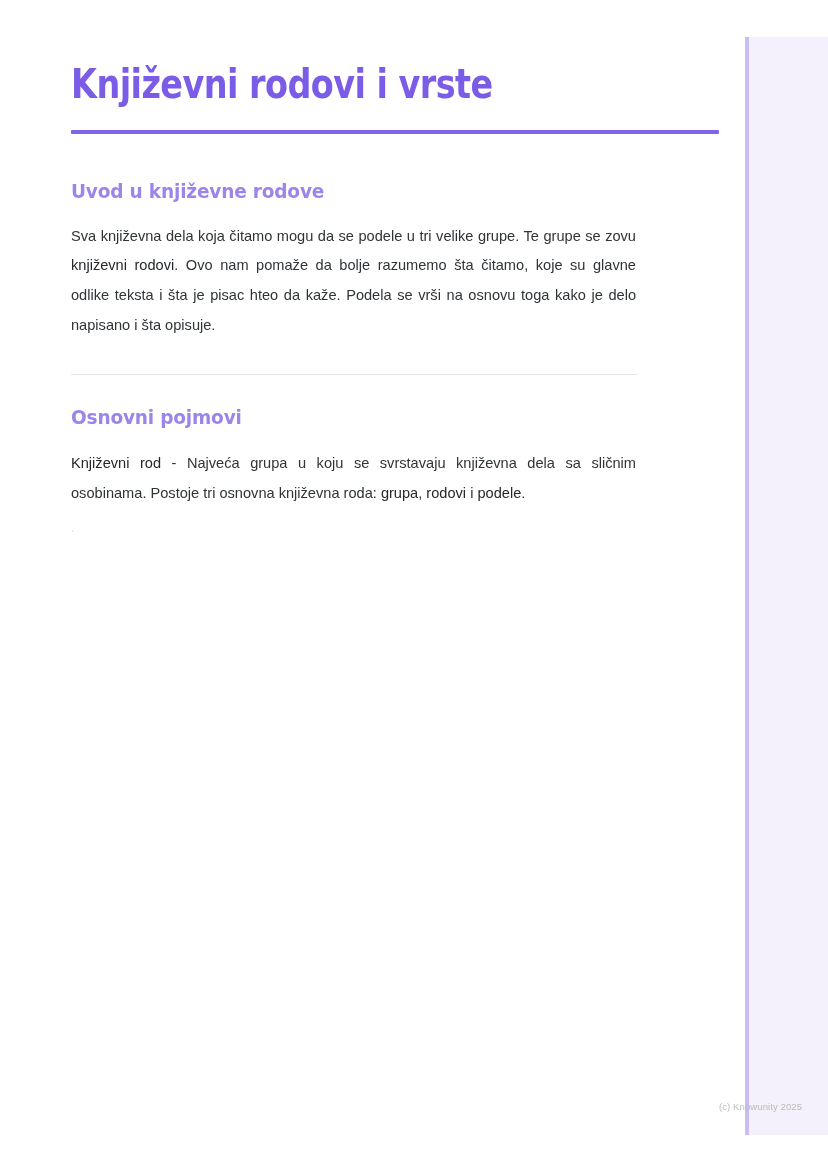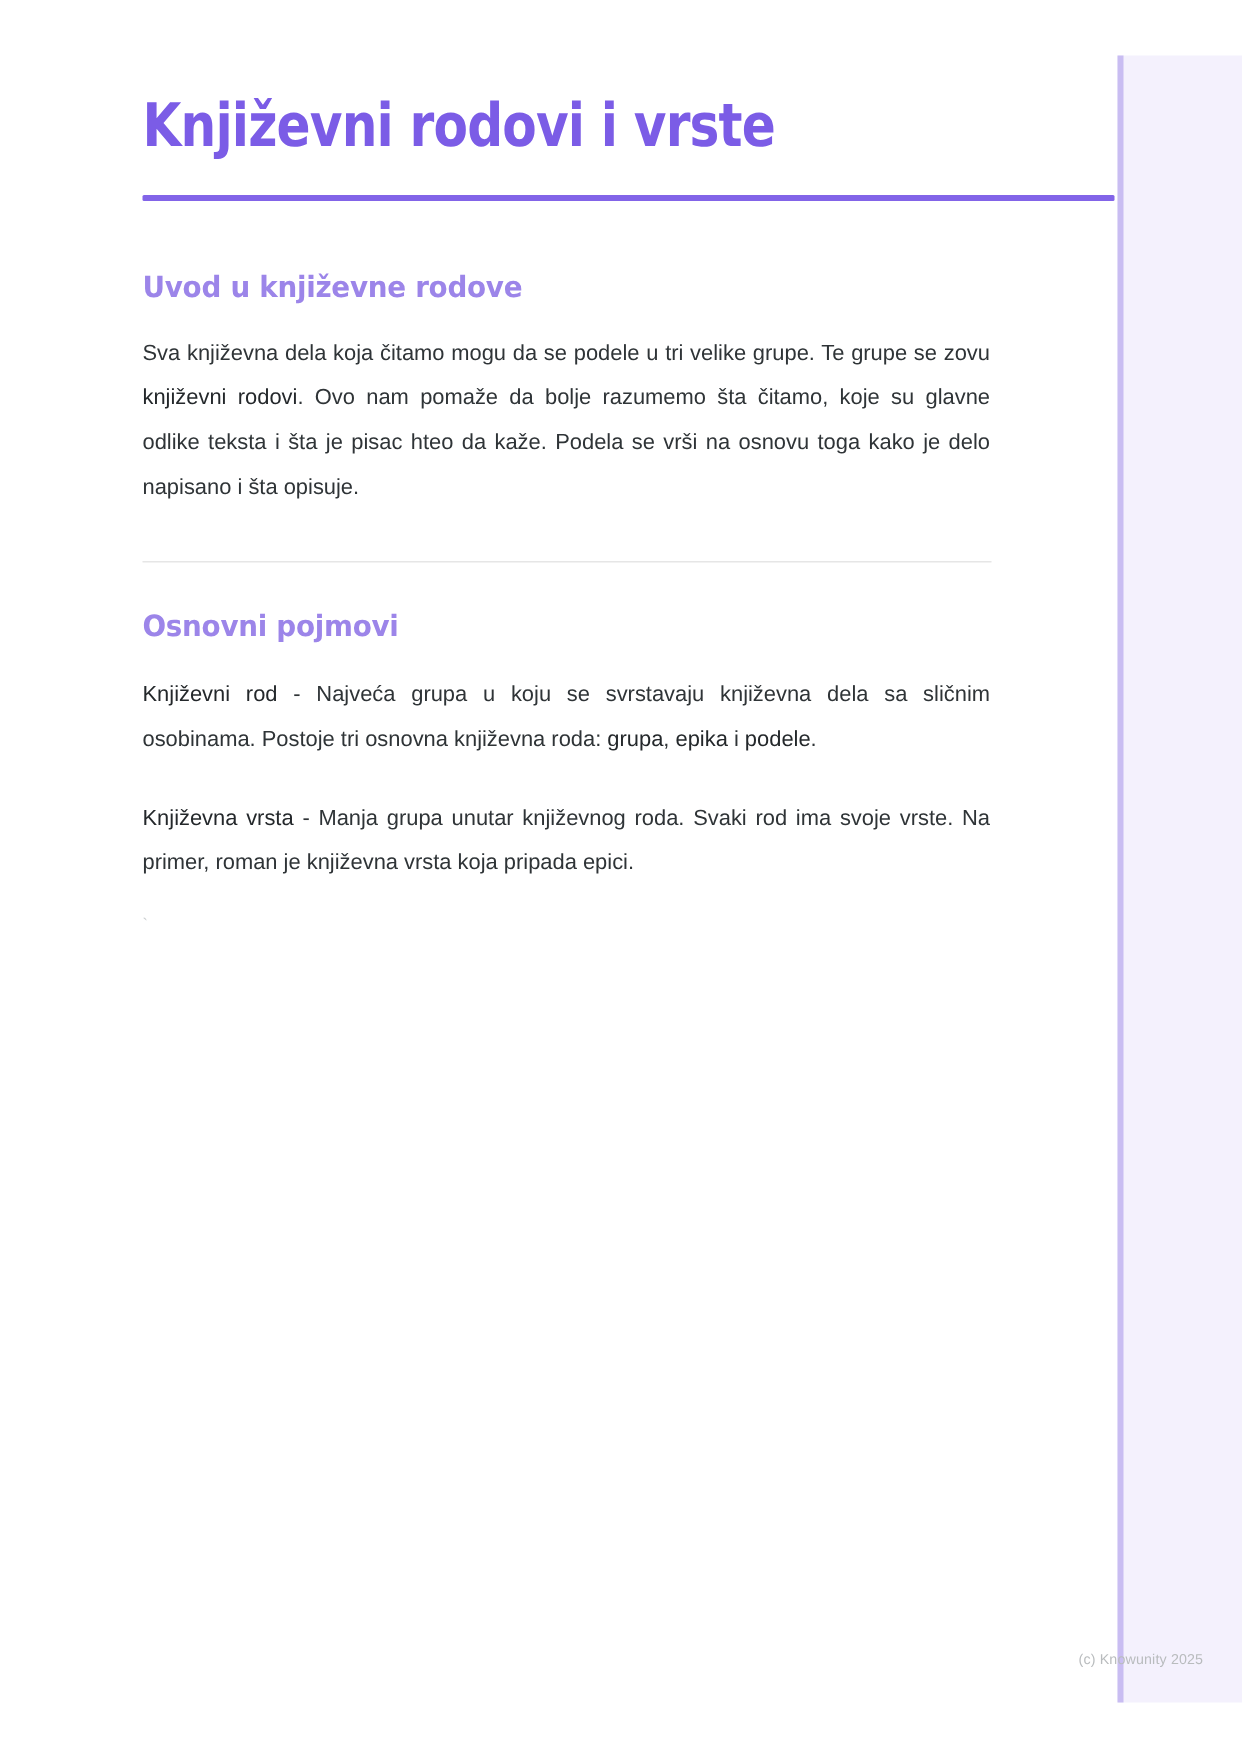--- a/index.html
+++ b/index.html
@@ -29,21 +29,20 @@
 
   
   #page {
     position: absolute;
     left: 0;
     top: 0;
     width: 745px;
     height: 1007px;
     box-sizing: border-box;
     padding: 62px 109px 0 71px;
-    margin-left: 24px;
   }
 
   #doc-title {
     margin: 0;
     font-size: 40px;
     line-height: 1.12;
     font-weight: 700;
     letter-spacing: -0.6px;
     color: #7b5ce6;
     font-family: "DejaVu Sans", sans-serif;
@@ -136,21 +135,20 @@
   <div id="title-rule"></div>
 
   <h2 id="heading-uvod" class="section-heading">Uvod u književne rodove</h2>
 
   <p id="para-intro" class="body-text"><span>Sva književna dela koja čitamo mogu da se podele u tri velike grupe. Te grupe se zovu </span><b>književni rodovi</b><span>. Ovo nam pomaže da bolje razumemo šta čitamo, koje su glavne odlike teksta i šta je pisac hteo da kaže. Podela se vrši na osnovu toga kako je delo napisano i šta opisuje.</span></p>
 
   <div id="divider"></div>
 
   <h2 id="heading-pojmovi" class="section-heading">Osnovni pojmovi</h2>
 
-  <p id="para-rod" class="term-paragraph"><b>Književni rod</b><span> - Najveća grupa u koju se svrstavaju književna dela sa sličnim osobinama. Postoje tri osnovna književna roda: </span><b>grupa</b><span>, </span><b>epika</b><span> i </span><b>podele</b><span>.</span></p>
+  <p id="para-rod" class="term-paragraph"><b>Književni rod</b><span> - Najveća grupa u koju se svrstavaju književna dela sa sličnim osobinama. Postoje tri osnovna književna roda: </span><b>grupa</b><span>, </span><b>rodovi</b><span> i </span><b>podele</b><span>.</span></p>
 
-  <p id="para-vrsta" class="term-paragraph"><b>Književna vrsta</b><span> - Manja grupa unutar književnog roda. Svaki rod ima svoje vrste. Na primer, roman je književna vrsta koja pripada epici.</span></p>
 
   <div id="stray-mark">`</div>
 
 </div>
 
 <div id="footer-credit">(c) Knowunity 2025</div>
 
 </body></html>

